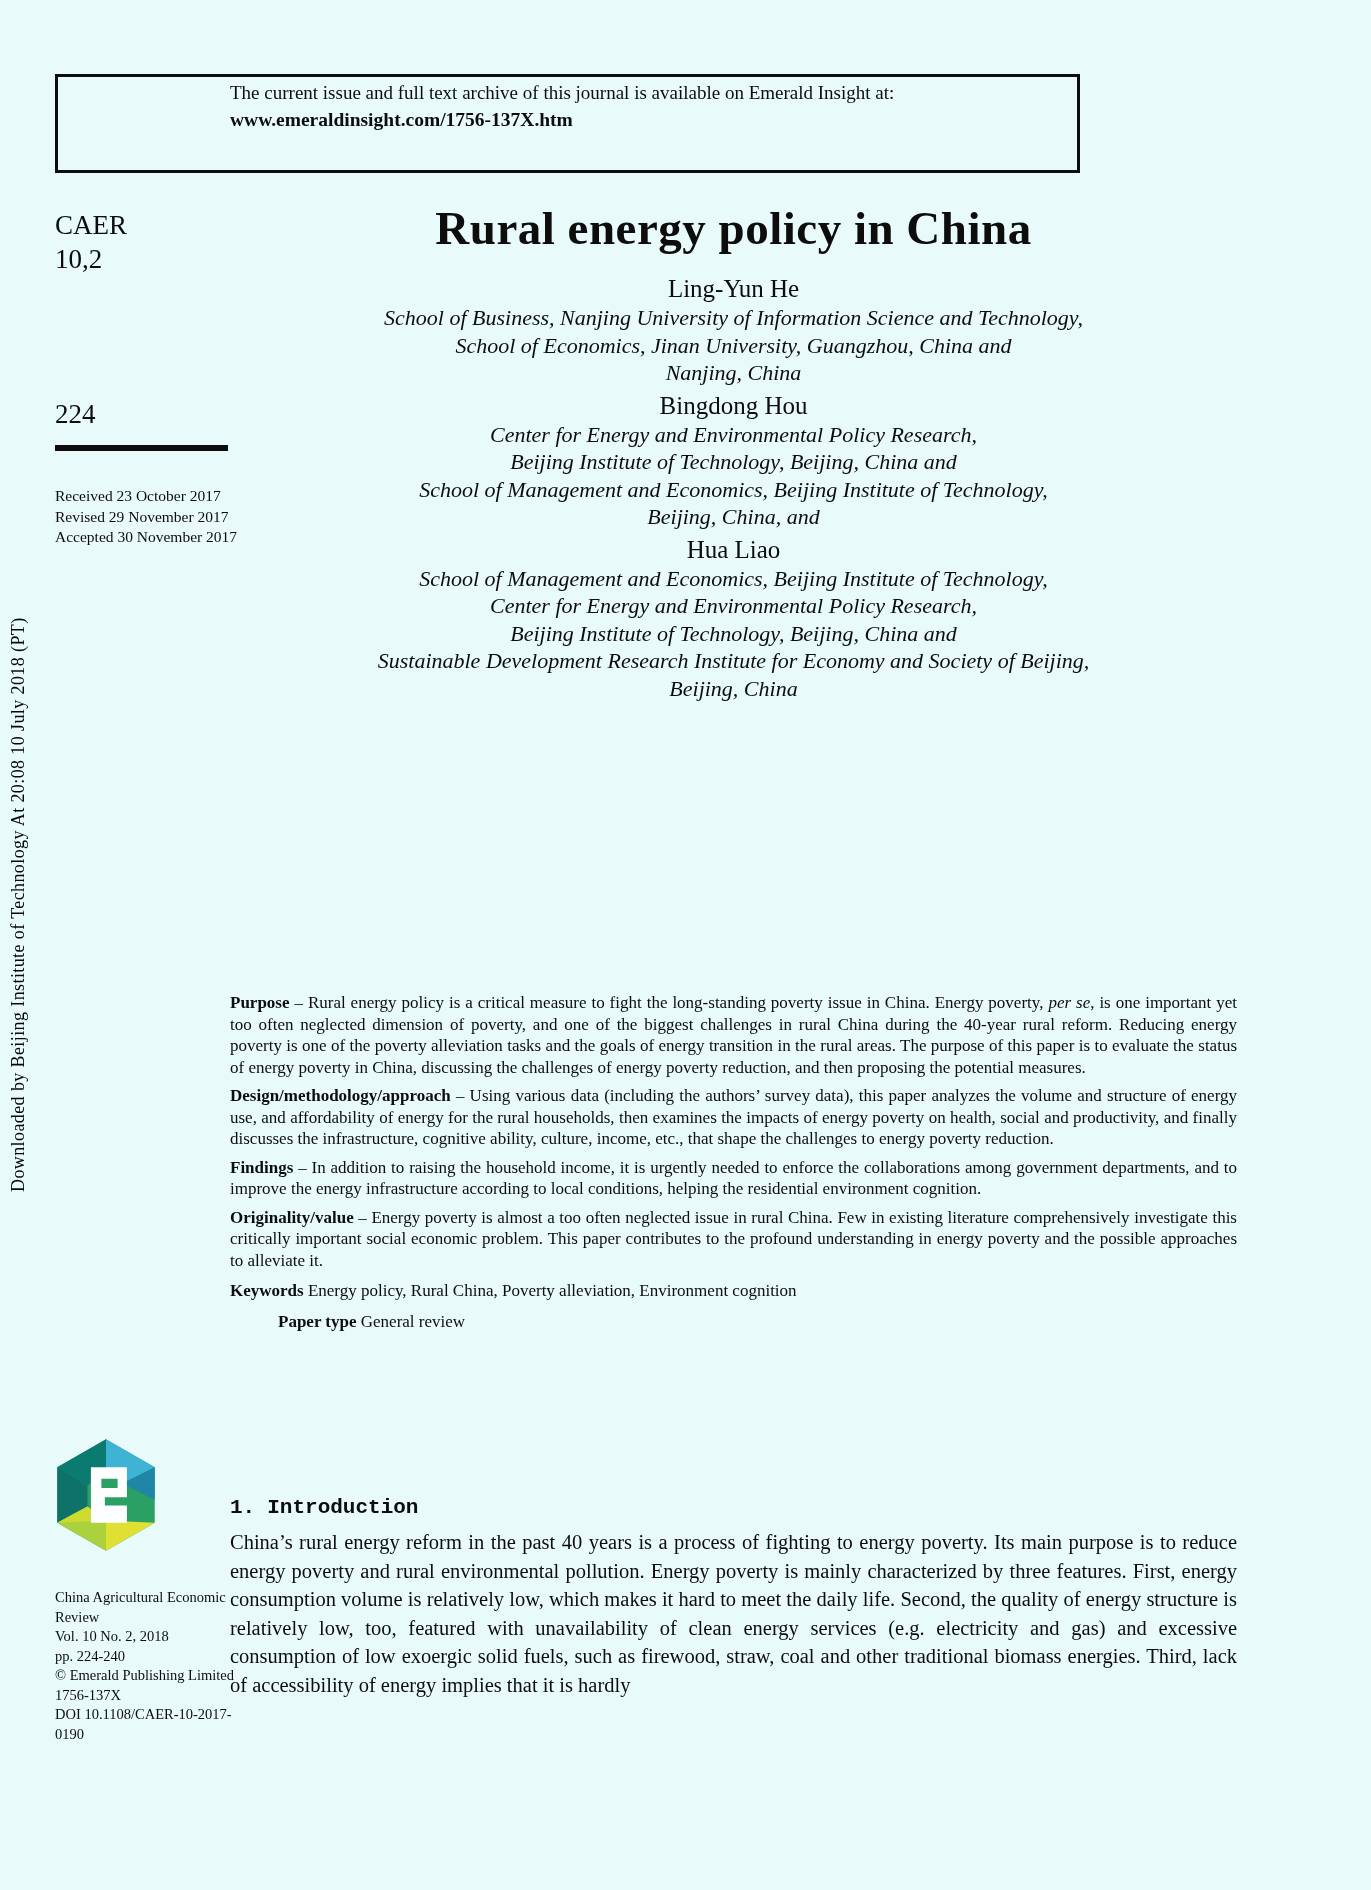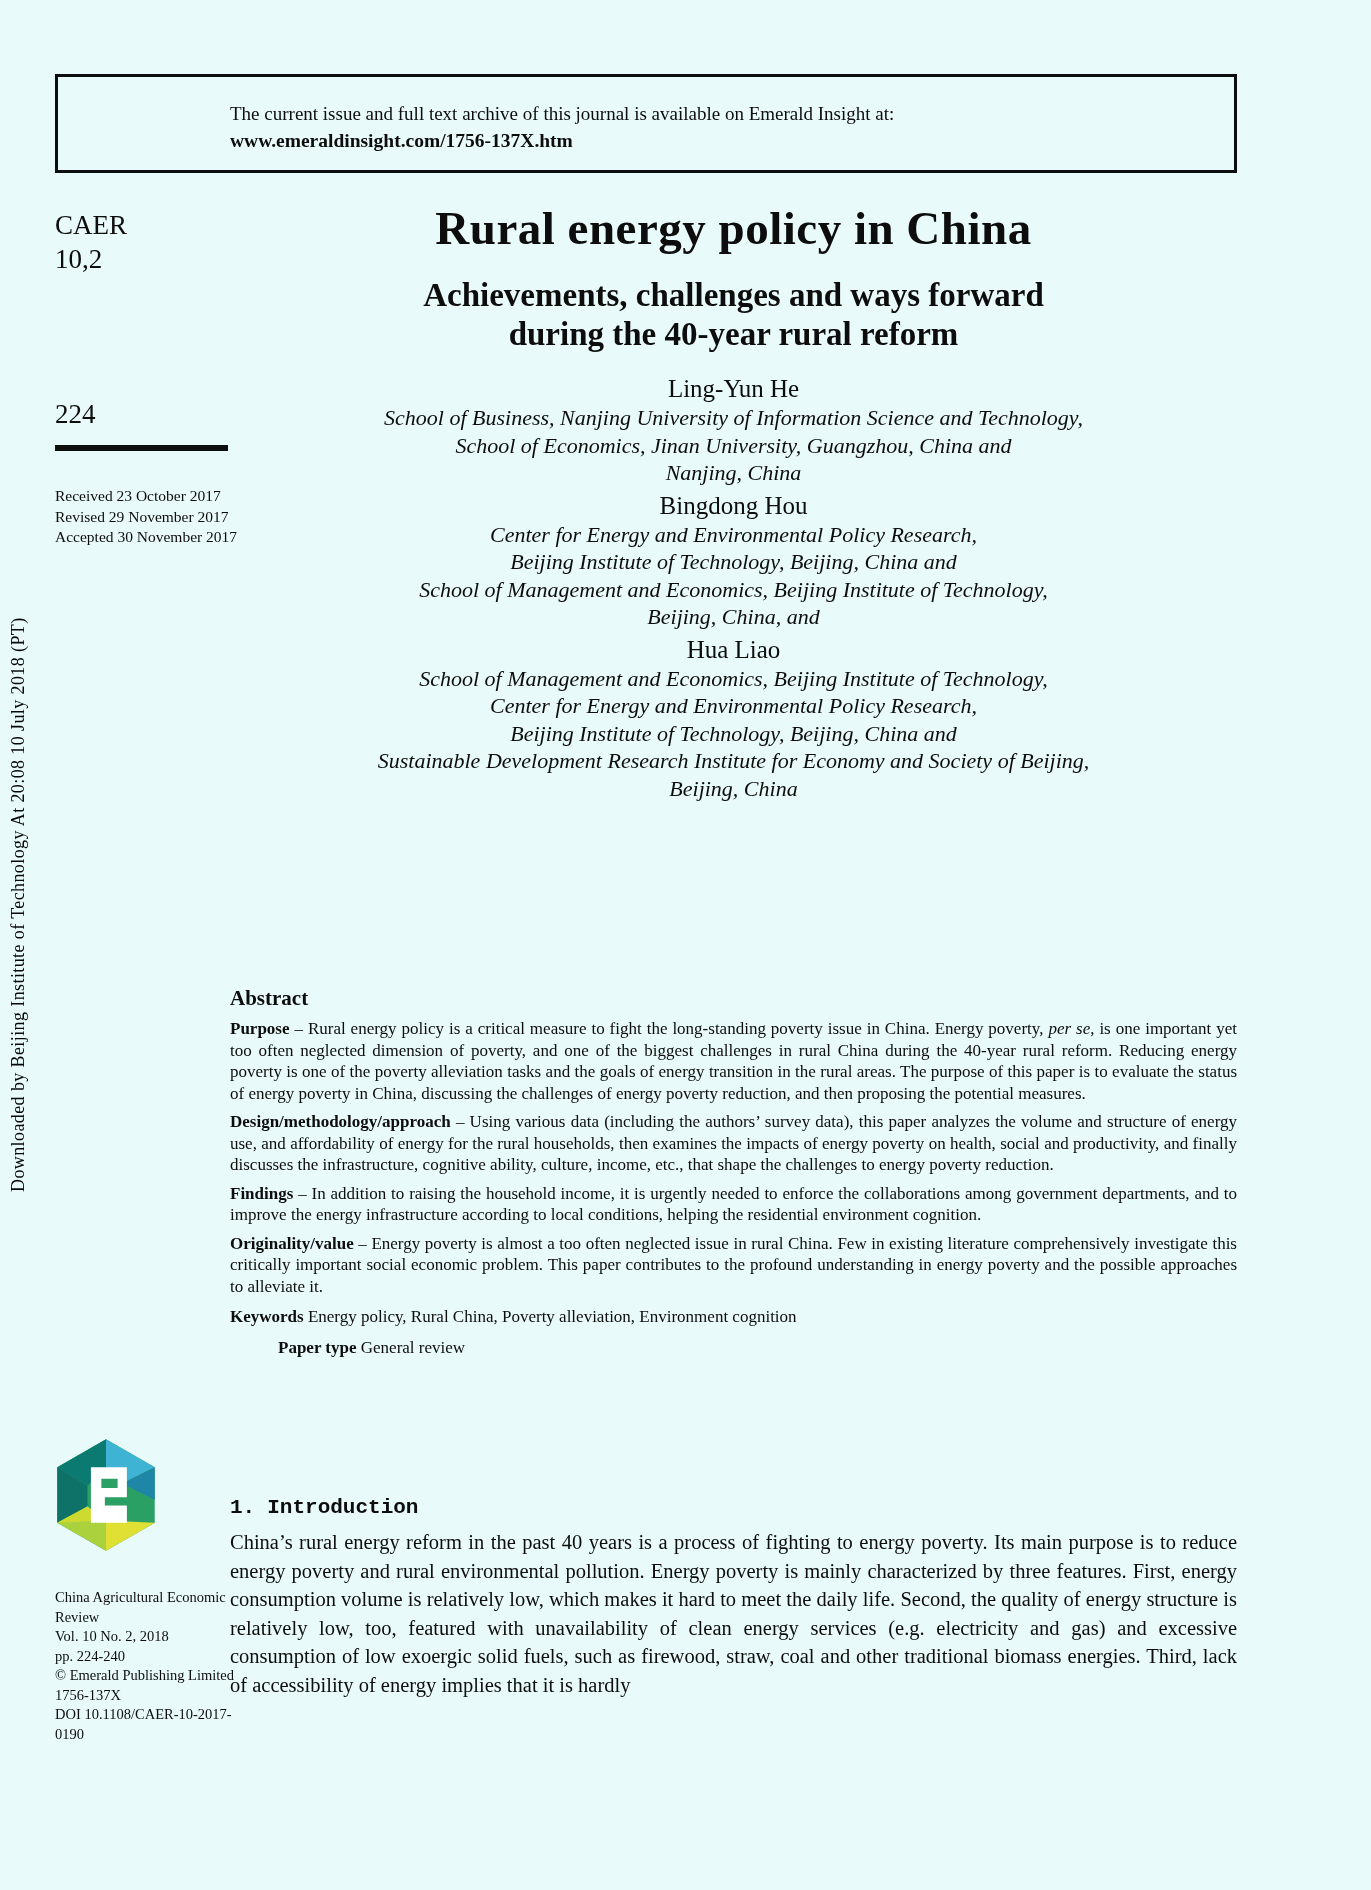--- a/index.html
+++ b/index.html
@@ -13,23 +13,23 @@
   }
   
   .watermark{
     position:absolute;left:8px;top:1192px;
     transform:rotate(-90deg);transform-origin:0 0;
     white-space:nowrap;
     font-size:18px;letter-spacing:0.4px;color:#050505;
   }
   
   .archive-box{
-    position:absolute;left:55px;top:74px;width:1182px;height:99px;
+    position:absolute;left:55px;top:74px;width:1025px;height:99px;
     border:3px solid #0d0d0d;box-sizing:border-box;
-    padding:23px 0 0 172px;
+    padding:2px 0 0 172px;
   }
   .archive-box .line1{font-size:19px;line-height:27px;}
   .archive-box .line2{font-size:19.5px;line-height:27px;font-weight:bold;}
   
   .caer-block{position:absolute;left:55px;top:208px;font-size:27px;line-height:34px;}
   .page-number{position:absolute;left:55px;top:399px;font-size:27px;}
   .thick-rule{position:absolute;left:55px;top:445px;width:173px;height:6px;background:#0d0d0d;}
   .dates{position:absolute;left:55px;top:486px;font-size:15.5px;line-height:20.5px;}
   .logo{position:absolute;left:48px;top:1437px;width:116px;height:116px;}
   .citation{position:absolute;left:55px;top:1588px;width:190px;font-size:14.5px;line-height:19.5px;}
@@ -95,24 +95,20 @@
     <div>China Agricultural Economic Review</div>
     <div>Vol. 10 No. 2, 2018</div>
     <div>pp. 224-240</div>
     <div>© Emerald Publishing Limited</div>
     <div>1756-137X</div>
     <div>DOI 10.1108/CAER-10-2017-0190</div>
   </div>
 
   <div class="main-col">
     <div class="headline">Rural energy policy in China</div>
-    <div class="subhead">
-      <div>Achievements, challenges and ways forward</div>
-      <div>during the 40-year rural reform</div>
-    </div>
 
     <div class="author-name">Ling-Yun He</div>
     <div class="affil">
       <div>School of Business, Nanjing University of Information Science and Technology,</div>
       <div>School of Economics, Jinan University, Guangzhou, China and</div>
       <div>Nanjing, China</div>
     </div>
 
     <div class="author-name tight">Bingdong Hou</div>
     <div class="affil">
@@ -126,21 +122,20 @@
     <div class="affil">
       <div>School of Management and Economics, Beijing Institute of Technology,</div>
       <div>Center for Energy and Environmental Policy Research,</div>
       <div>Beijing Institute of Technology, Beijing, China and</div>
       <div>Sustainable Development Research Institute for Economy and Society of Beijing,</div>
       <div>Beijing, China</div>
     </div>
   </div>
 
   <div class="abstract">
-    <div class="abstract-heading">Abstract</div>
 
     <p>
       <span class="lbl">Purpose</span><span> – Rural energy policy is a critical measure to fight the long-standing poverty issue in China. Energy poverty, </span><em>per se</em><span>, is one important yet too often neglected dimension of poverty, and one of the biggest challenges in rural China during the 40-year rural reform. Reducing energy poverty is one of the poverty alleviation tasks and the goals of energy transition in the rural areas. The purpose of this paper is to evaluate the status of energy poverty in China, discussing the challenges of energy poverty reduction, and then proposing the potential measures.</span>
     </p>
 
     <p>
       <span class="lbl">Design/methodology/approach</span><span> – Using various data (including the authors’ survey data), this paper analyzes the volume and structure of energy use, and affordability of energy for the rural households, then examines the impacts of energy poverty on health, social and productivity, and finally discusses the infrastructure, cognitive ability, culture, income, etc., that shape the challenges to energy poverty reduction.</span>
     </p>
 
     <p>

